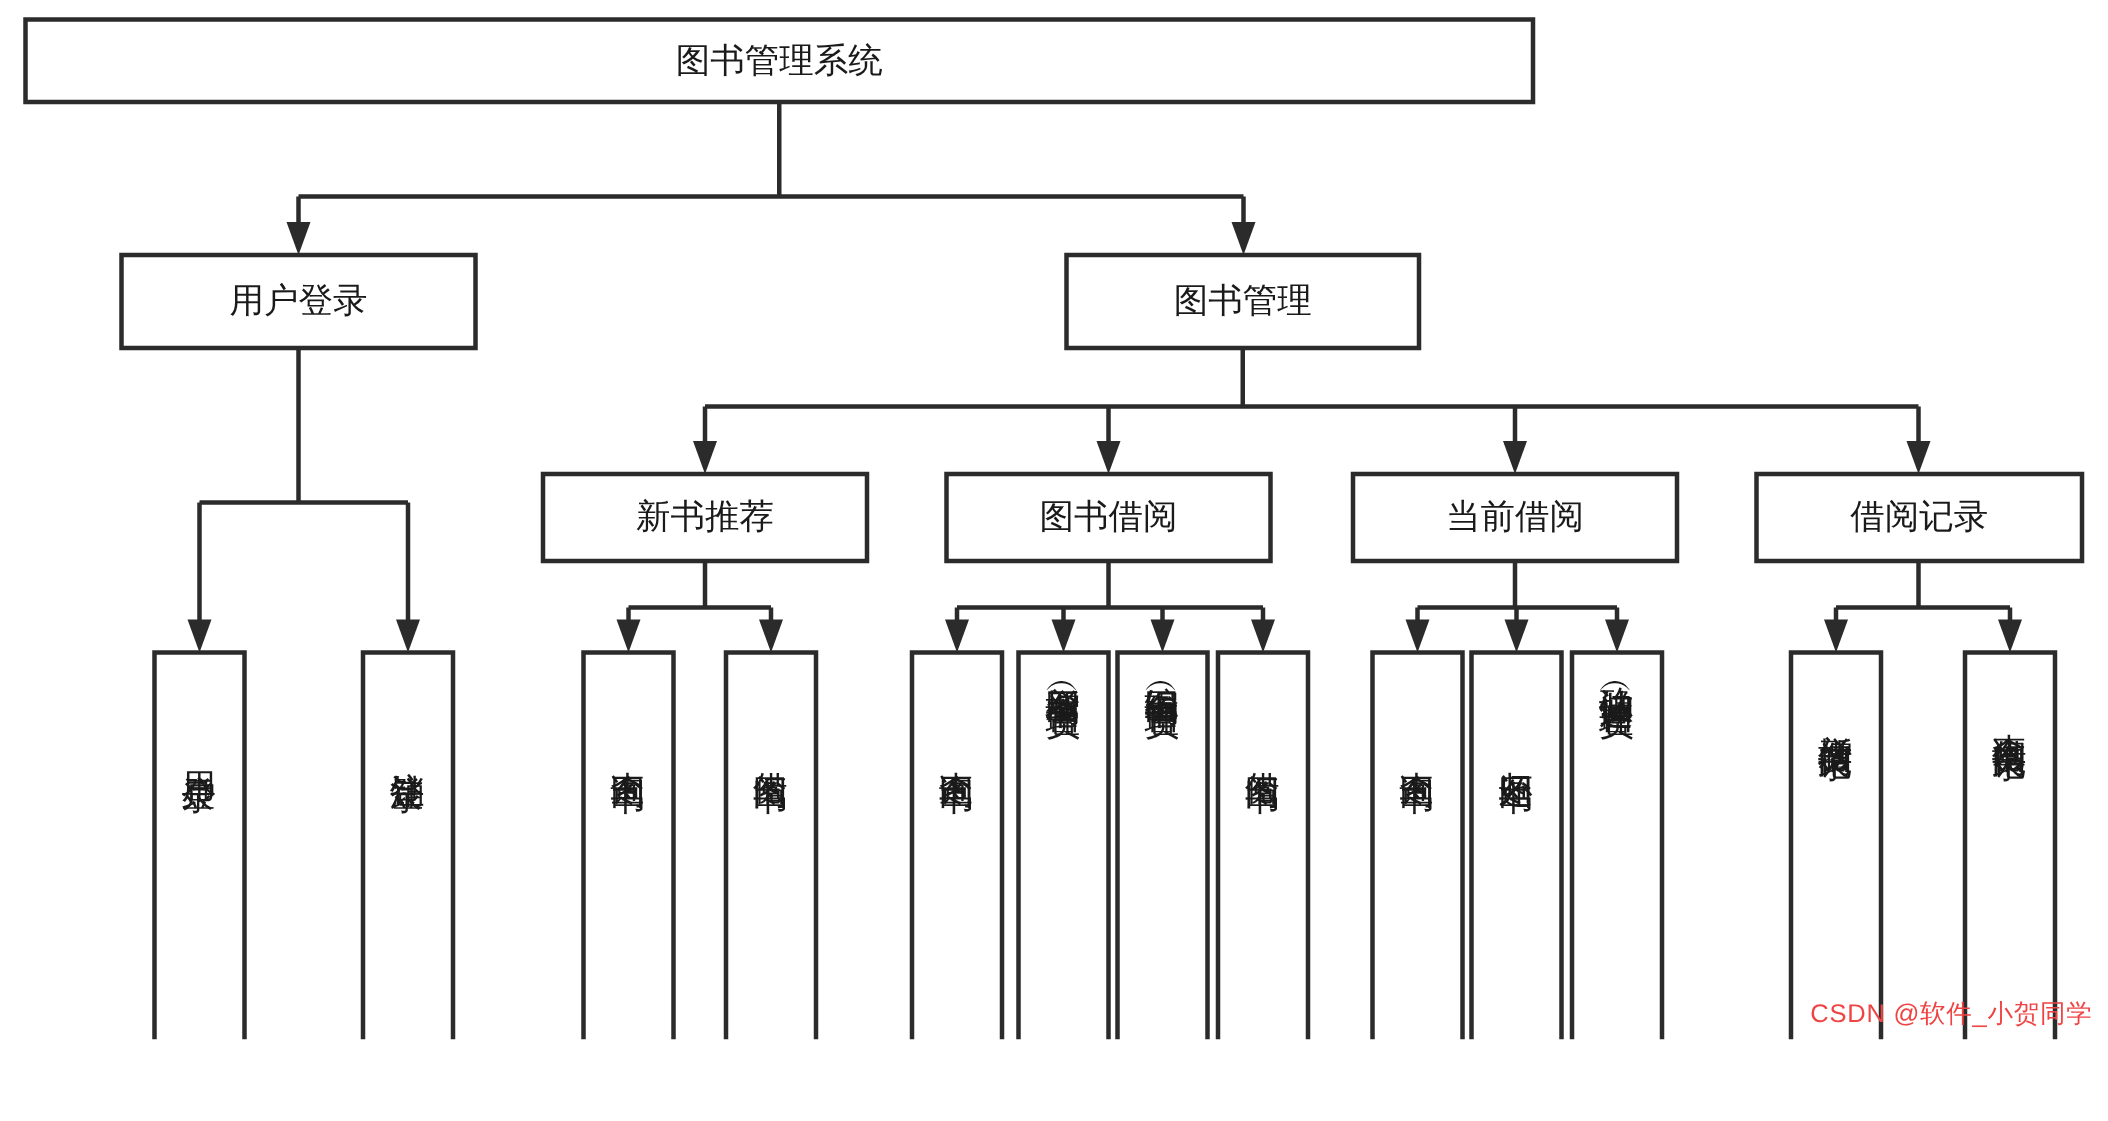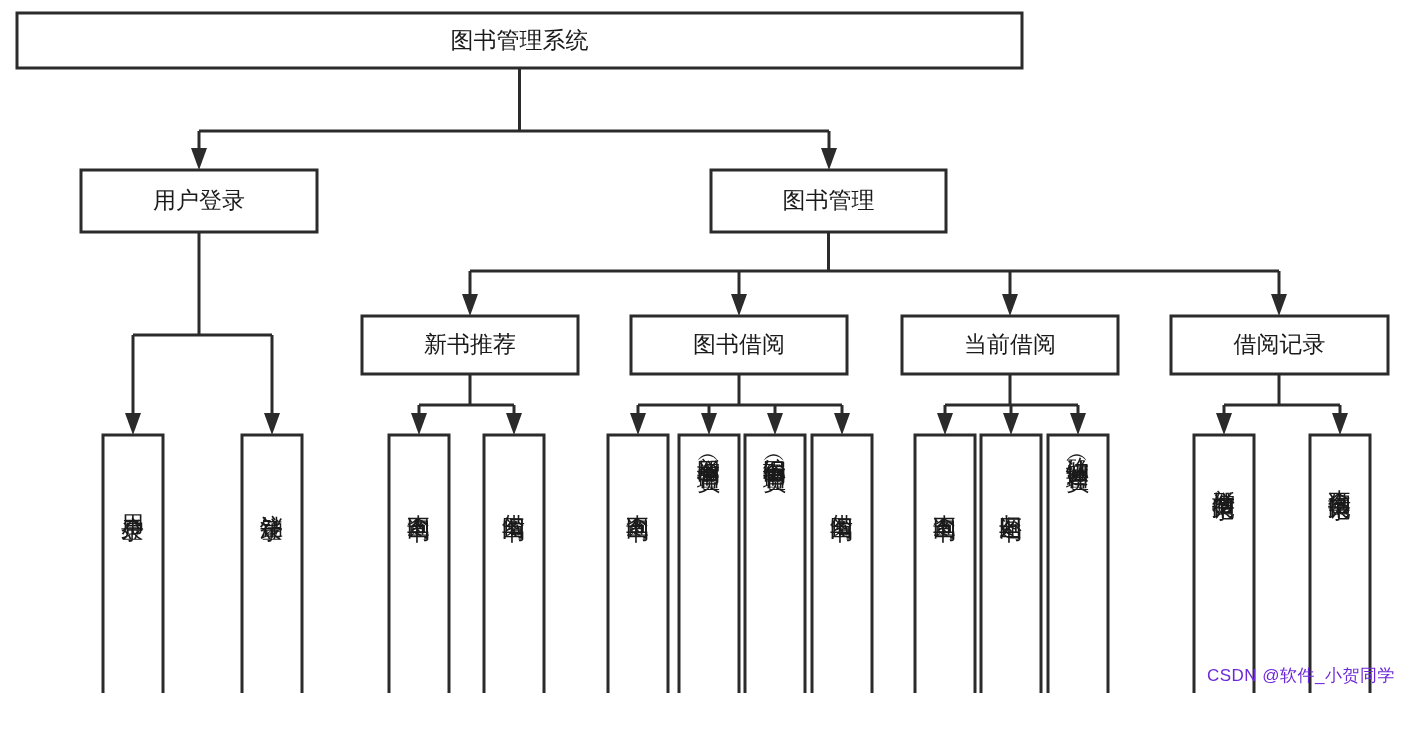--- a/index.html
+++ b/index.html
@@ -55,21 +55,21 @@
     text-anchor: middle;
     white-space: pre;
     letter-spacing: 2px;
   }
   .watermark {
     position: absolute;
     right: 10px;
     bottom: 6px;
     font-family: "Liberation Sans", "DejaVu Sans", sans-serif;
     font-size: 17px;
-    color: #6d28d9;
+    color: #ef4444;
     letter-spacing: 0.5px;
     user-select: none;
     pointer-events: none;
   }
 </style>
 </head>
 <body>
 
 <div id="canvas-wrap">
 

